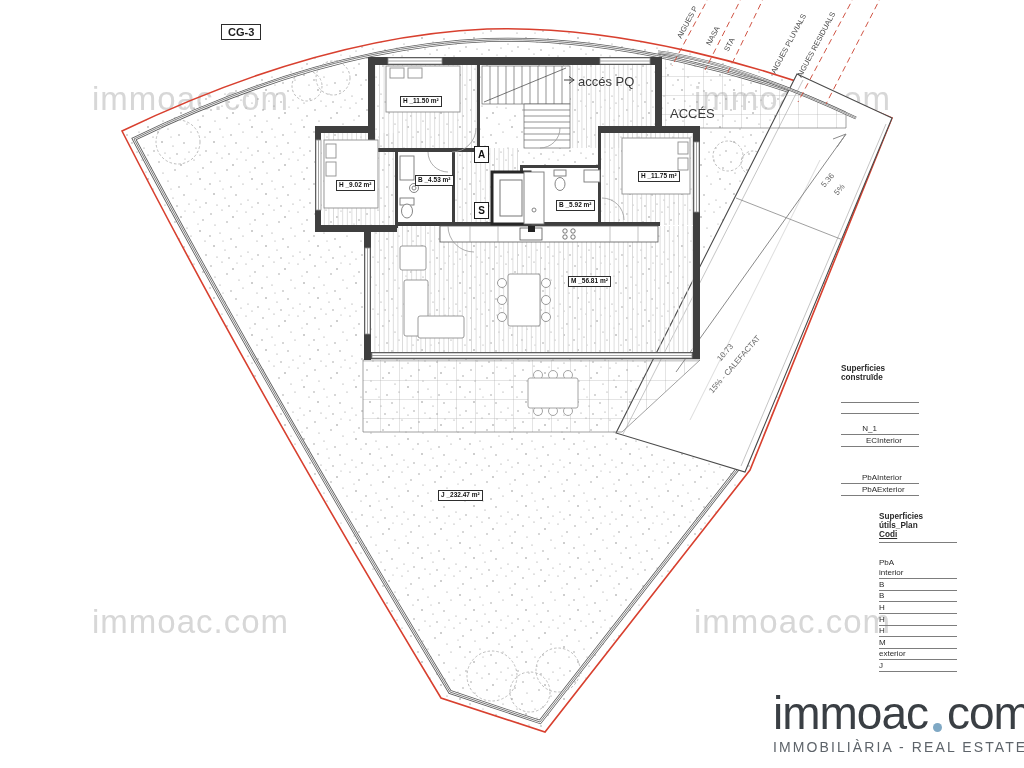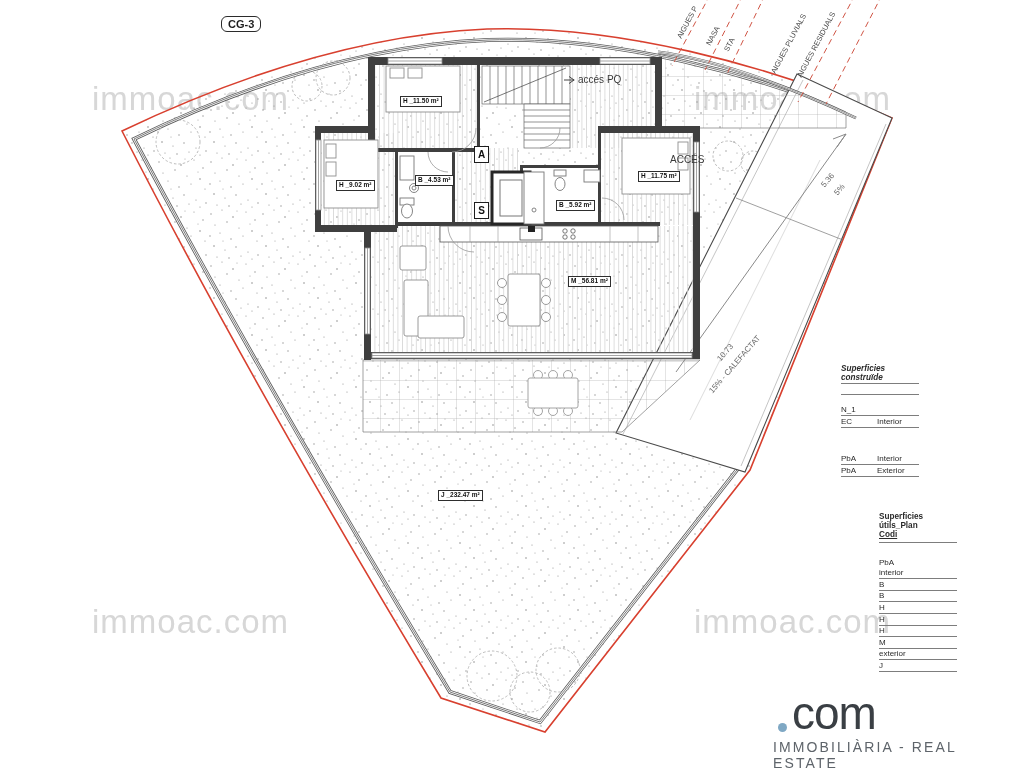--- a/index.html
+++ b/index.html
@@ -10,30 +10,30 @@
   #plan-svg{position:absolute;left:0;top:0;z-index:2;}
   .lab{position:absolute;z-index:3;white-space:nowrap;}
   
   .codebox{border:1.4px solid #2b2b2b;background:#fff;font-weight:bold;font-size:11px;
            padding:1px 6px;color:#1c1c1c;}
   
   .rlabel{font-size:6.5px;font-weight:700;color:#111;background:#fff;border:0.9px solid #2e2e2e;
           padding:0px 2px;line-height:8.5px;}
   .letterbox{width:13px;height:15px;border:1.1px solid #1d1d1d;background:#fff;font-weight:bold;
              font-size:10px;text-align:center;line-height:15px;color:#111;}
-  .small-note{font-size:10px;color:#3a3a3a;}
+  .small-note{font-size:13px;color:#3a3a3a;}
   .rot{transform-origin:left bottom;}
   .ramp-dim{font-size:8px;color:#6b6b6b;transform:rotate(-49deg);}
   .util{font-size:7.5px;color:#4a4a4a;transform:rotate(-62deg);}
   
   .dtable{position:absolute;z-index:3;width:78px;font-size:8px;color:#2a2a2a;background:transparent;}
   .dtable .hdr{font-weight:bold;font-size:8.2px;}
   .bb{border-bottom:0.9px solid #7d7d7d;}
   .trow{display:flex;height:12px;align-items:flex-end;padding-bottom:1px;box-sizing:border-box;}
-  .trow .c1{width:36px;}
+  .trow .c1{width:36px;text-align:right;}
   .urow{height:11.6px;display:flex;align-items:flex-end;padding-bottom:1px;box-sizing:border-box;}
   
   #logo{position:absolute;left:773px;top:690px;z-index:3;}
   #logo .brand{display:flex;align-items:baseline;font-size:46px;line-height:46px;
                color:#3a3f44;letter-spacing:-1px;}
   #logo .dot{width:9px;height:9px;border-radius:50%;background:#7fa8c4;display:inline-block;
              margin:0 5px 4px 5px;align-self:flex-end;}
   #logo .tagline{font-size:14px;letter-spacing:2.1px;color:#5e646a;margin-top:3px;}
 </style>
 </head>
@@ -283,49 +283,49 @@
 
     <g stroke="#d05545" stroke-width="1" stroke-dasharray="6 4" fill="none">
       <line x1="710" y1="-5" x2="672" y2="66"></line>
       <line x1="743" y1="-5" x2="705" y2="70"></line>
       <line x1="765" y1="-5" x2="727" y2="74"></line>
       <line x1="855" y1="-5" x2="798" y2="102"></line>
       <line x1="882" y1="-5" x2="826" y2="104"></line>
     </g>
   </svg>
 
-  <div class="lab codebox" style="left:221px;top:16px;border-radius:6px;">CG-3</div>
+  <div class="lab codebox" style="left:221px;top:24px;">CG-3</div>
 
   <div class="lab rlabel" style="left:400px;top:96px;">H _11.50 m²</div>
   <div class="lab rlabel" style="left:336px;top:180px;">H _9.02 m²</div>
   <div class="lab rlabel" style="left:415px;top:175px;">B _4.53 m²</div>
   <div class="lab rlabel" style="left:556px;top:200px;">B _5.92 m²</div>
   <div class="lab rlabel" style="left:638px;top:171px;">H _11.75 m²</div>
   <div class="lab rlabel" style="left:568px;top:276px;">M _56.81 m²</div>
   <div class="lab rlabel" style="left:438px;top:490px;">J _232.47 m²</div>
 
   <div class="lab letterbox" style="left:474px;top:146px;">A</div>
   <div class="lab letterbox" style="left:474px;top:202px;">S</div>
 
   <div class="lab small-note" style="left:578px;top:74px;">accés PQ</div>
-  <div class="lab small-note" style="left:670px;top:106px;margin-top:48px;">ACCÉS</div>
+  <div class="lab small-note" style="left:670px;top:106px;">ACCÉS</div>
 
   <div class="lab rot ramp-dim" style="left:826px;top:180px;">5.36</div>
   <div class="lab rot ramp-dim" style="left:839px;top:188px;">5%</div>
   <div class="lab rot ramp-dim" style="left:722px;top:354px;">10.73</div>
   <div class="lab rot ramp-dim" style="left:714px;top:386px;">15% - CALEFACTAT</div>
 
   <div class="lab rot util" style="left:683px;top:31px;">AIGUES P</div>
   <div class="lab rot util" style="left:712px;top:38px;">NASA</div>
   <div class="lab rot util" style="left:730px;top:44px;">STA</div>
   <div class="lab rot util" style="left:777px;top:66px;">AIGUES PLUVIALS</div>
   <div class="lab rot util" style="left:803px;top:70px;">AIGUES RESIDUALS</div>
 
   <div class="dtable" style="left:841px;top:364px;">
-    <div class="hdr bb" style="padding-bottom:1px;font-style:italic;">Superficies construïde</div>
+    <div class="hdr bb" style="padding-bottom:20px;">Superficies construïde</div>
     <div class="bb" style="height:10px;"></div>
     <div style="height:9px;"></div>
     <div class="trow bb">
       <span class="c1">N_1</span>
       <span></span>
     </div>
     <div class="trow bb">
       <span class="c1">EC</span>
       <span>Interior</span>
     </div>
@@ -351,19 +351,20 @@
     <div class="urow bb">H</div>
     <div class="urow bb">H</div>
     <div class="urow bb">H</div>
     <div class="urow bb">M</div>
     <div class="urow bb">exterior</div>
     <div class="urow bb">J</div>
   </div>
 
   <div id="logo">
     <div class="brand">
+      <span>immoac</span>
       <span class="dot"></span>
       <span>com</span>
     </div>
     <div class="tagline">IMMOBILIÀRIA - REAL ESTATE</div>
   </div>
 
 </div>
 
 </body></html>

